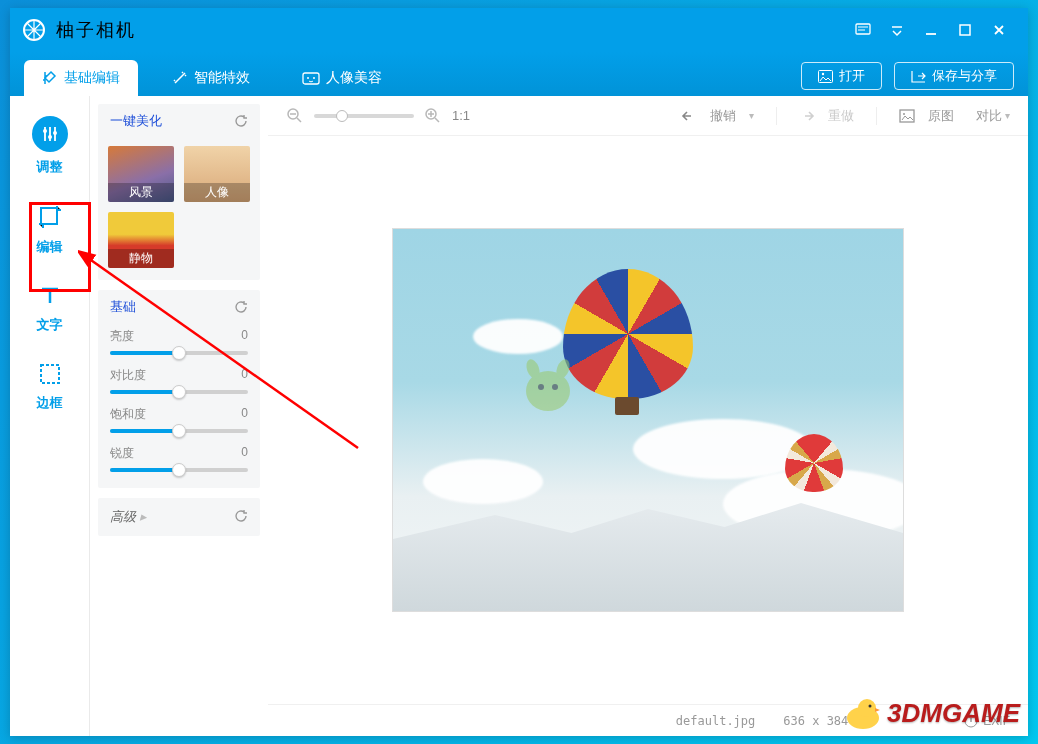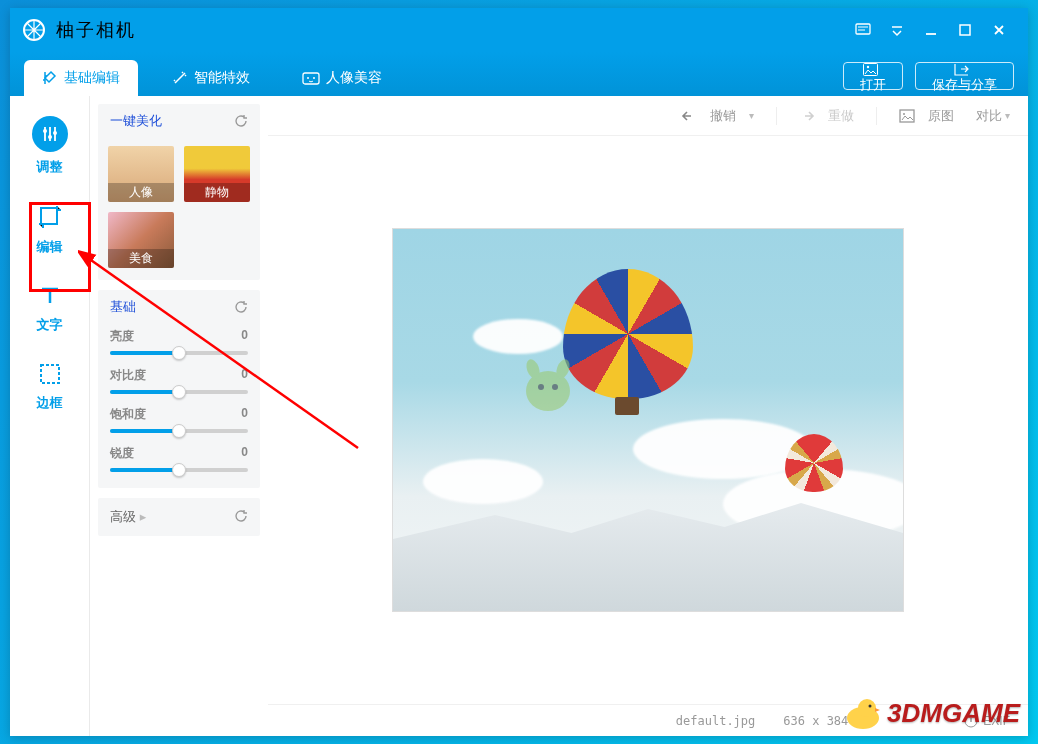--- a/index.html
+++ b/index.html
@@ -7,43 +7,43 @@
 .window { position: absolute; top: 8px; left: 10px; width: 1018px; height: 728px; background: #fff; display: flex; flex-direction: column; box-shadow: 0 2px 10px rgba(0,0,0,0.2); }
 .titlebar { height: 44px; background: #029fe9; display: flex; align-items: center; padding: 0 12px; color: #000000; }
 .titlebar .logo { width: 24px; height: 24px; margin-right: 10px; }
 .titlebar .title { font-size: 18px; flex: 1; letter-spacing: 2px; }
 .titlebar .winbtn { width: 34px; height: 100%; display: flex; align-items: center; justify-content: center; cursor: pointer; }
 .tabbar { height: 44px; background: linear-gradient(#029fe9, #0193d8); display: flex; align-items: flex-end; padding: 0 14px; }
 .tab { display: flex; align-items: center; padding: 0 18px; height: 36px; color: #fff; font-size: 14px; cursor: pointer; border-radius: 6px 6px 0 0; margin-right: 16px; }
 .tab.active { background: #fff; color: #029fe9; }
 .tab .tabicon { margin-right: 6px; display: flex; }
 .tabbar .spacer { flex: 1; }
-.topbtn { border: 1px solid rgba(255,255,255,0.8); border-radius: 4px; color: #fff; height: 28px; display: flex; align-items: center; padding: 0 16px; margin-left: 12px; font-size: 13px; cursor: pointer; margin-bottom: 6px; flex-direction: column; }
+.topbtn { border: 1px solid rgba(255,255,255,0.8); border-radius: 4px; color: #fff; height: 28px; display: flex; align-items: center; padding: 0 16px; margin-left: 12px; font-size: 13px; cursor: pointer; margin-bottom: 6px; }
 .topbtn .bicon { margin-right: 6px; display:flex;}
 .content { flex: 1; display: flex; background: #fff; }
 .sidebar { width: 80px; background: #fff; border-right: 1px solid #eaeaea; display: flex; flex-direction: column; align-items: center; padding-top: 20px; gap: 26px; }
 .sideitem { display: flex; flex-direction: column; align-items: center; color: #029fe9; cursor: pointer; gap: 6px; }
 .sideitem.active .sicon-circle { background: #029fe9; }
 .sicon-circle { width: 36px; height: 36px; border-radius: 50%; background: #029fe9; display: flex; align-items: center; justify-content: center; }
 .sideitem .slabel { font-size: 13px; font-weight: bold; }
 .highlight-box { position: absolute; border: 3px solid #ff0000; pointer-events:none; }
 .panel { width: 178px; padding: 8px; display: flex; flex-direction: column; gap: 10px; }
 .section { background: #f5f6f7; border-radius: 2px; }
 .section-header { display: flex; align-items: center; justify-content: space-between; padding: 8px 12px; color: #1d4ed8; font-size: 13px; }
 .section-header .reset { color: #999; cursor: pointer; display:flex;}
 .thumbgrid { display: grid; grid-template-columns: 1fr 1fr; gap: 10px; padding: 8px 10px 12px 10px; }
 .thumb { position: relative; height: 56px; border-radius: 2px; overflow: hidden; cursor: pointer; }
 .thumb .tlabel { position: absolute; bottom: 0; left: 0; right: 0; text-align: center; color: #fff; font-size: 12px; background: rgba(0,0,0,0.25); padding: 1px 0; }
 .sliders { padding: 4px 12px 12px 12px; display: flex; flex-direction: column; gap: 8px; }
-.slider-row { display: flex; flex-direction: column; gap: 2px; font-weight: bold; }
+.slider-row { display: flex; flex-direction: column; gap: 2px; }
 .slider-top { display: flex; justify-content: space-between; font-size: 12px; color: #888; }
 .slider-track { height: 4px; background: #d0d0d0; border-radius: 2px; position: relative; margin: 4px 0; }
 .slider-fill { position: absolute; height: 100%; background: #029fe9; border-radius: 2px; }
 .slider-knob { position: absolute; width: 14px; height: 14px; background: #fff; border: 1px solid #ccc; border-radius: 50%; top: -5px; transform: translateX(-50%); cursor: pointer; box-shadow: 0 1px 2px rgba(0,0,0,0.2);}
-.adv-header { display: flex; align-items: center; justify-content: space-between; padding: 10px 12px; color: #666; font-size: 13px; cursor:pointer;}
+.adv-header { display: flex; align-items: center; justify-content: space-between; padding: 10px 12px; color: #666; font-size: 13px; cursor:pointer;font-style:italic;}
 .canvas-area { flex: 1; display: flex; flex-direction: column; }
 .toolbar2 { height: 40px; display: flex; align-items: center; padding: 0 18px; color: #9a9a9a; font-size: 13px; gap: 22px; border-bottom: 1px solid #f0f0f0; }
 .zoom-group { display: flex; align-items: center; gap: 10px; }
 .zoom-track { width: 100px; height: 4px; background: #d8d8d8; border-radius: 2px; position: relative; }
 .zoom-knob { position: absolute; width: 12px; height: 12px; background: #fff; border: 1px solid #bbb; border-radius: 50%; top: -4px; left: 22px; cursor:pointer;}
 .tb2-btn { display: flex; align-items: center; gap: 13px; cursor: pointer; }
 .tb2-btn.disabled { color: #c8c8c8; }
 .tb2-sep { width:1px; height:18px; background:#eee; }
 .tb-s { flex:1; }
 .compare { display:flex; align-items:center; gap:3px; cursor:pointer;}
@@ -187,28 +187,28 @@
         <div class="section-header">
           <span>一键美化</span>
           <span class="reset">
               <svg width="14" height="14" viewBox="0 0 14 14">
                 <path d="M12 7a5 5 0 1 1-2-4" fill="none" stroke="#999" stroke-width="1.4"></path>
                 <path d="M10 1v3h3" fill="none" stroke="#999" stroke-width="1.4"></path>
               </svg>
             </span>
         </div>
         <div class="thumbgrid">
+          <div class="thumb" style="background:linear-gradient(160deg,#d67a3a 0%,#8a6fa8 60%,#4a5a8a 100%)">
+              <div class="tlabel">风景</div>
+            </div>
           <div class="thumb" style="background:linear-gradient(#f0d3a8,#d9a878)">
               <div class="tlabel">人像</div>
             </div>
           <div class="thumb" style="background:linear-gradient(#f0ca3a 40%,#d63a2a 60%)">
               <div class="tlabel">静物</div>
-            </div>
-          <div class="thumb" style="background:linear-gradient(135deg,#f0b8c8,#c87a5a,#8a5a3a)">
-              <div class="tlabel">美食</div>
             </div>
         </div>
       </div>
 
       <div class="section">
         <div class="section-header">
           <span>基础</span>
           <span class="reset">
               <svg width="14" height="14" viewBox="0 0 14 14">
                 <path d="M12 7a5 5 0 1 1-2-4" fill="none" stroke="#999" stroke-width="1.4"></path>
@@ -266,20 +266,38 @@
           <span class="reset"><svg width="14" height="14" viewBox="0 0 14 14">
                 <path d="M12 7a5 5 0 1 1-2-4" fill="none" stroke="#999" stroke-width="1.4"></path>
                 <path d="M10 1v3h3" fill="none" stroke="#999" stroke-width="1.4"></path>
               </svg></span>
         </div>
       </div>
     </div>
 
     <div class="canvas-area">
       <div class="toolbar2">
+        <div class="zoom-group">
+          <span class="tb2-btn">
+              <svg width="18" height="18" viewBox="0 0 18 18">
+                <circle cx="7" cy="7" r="5" fill="none" stroke="#b8b8b8" stroke-width="1.5"></circle>
+                <path d="M11 11l4 4M4 7h6" stroke="#b8b8b8" stroke-width="1.5"></path>
+              </svg>
+            </span>
+          <div class="zoom-track">
+              <div class="zoom-knob"></div>
+            </div>
+          <span class="tb2-btn">
+              <svg width="18" height="18" viewBox="0 0 18 18">
+                <circle cx="7" cy="7" r="5" fill="none" stroke="#b8b8b8" stroke-width="1.5"></circle>
+                <path d="M11 11l4 4M4 7h6M7 4v6" stroke="#b8b8b8" stroke-width="1.5"></path>
+              </svg>
+            </span>
+          <span style="color:#888">1:1</span>
+        </div>
         <div class="tb-s"></div>
         <div class="tb2-btn">
             <svg width="16" height="14" viewBox="0 0 16 14">
               <path d="M6 3L2 7l4 4M2 7h8a4 4 0 0 1 0 0" fill="none" stroke="#888" stroke-width="1.6"></path>
             </svg>
             <span>撤销</span>
             <span style="color:#bbb;font-size:10px">▾</span>
           </div>
         <div class="tb2-sep"></div>
         <div class="tb2-btn disabled">

